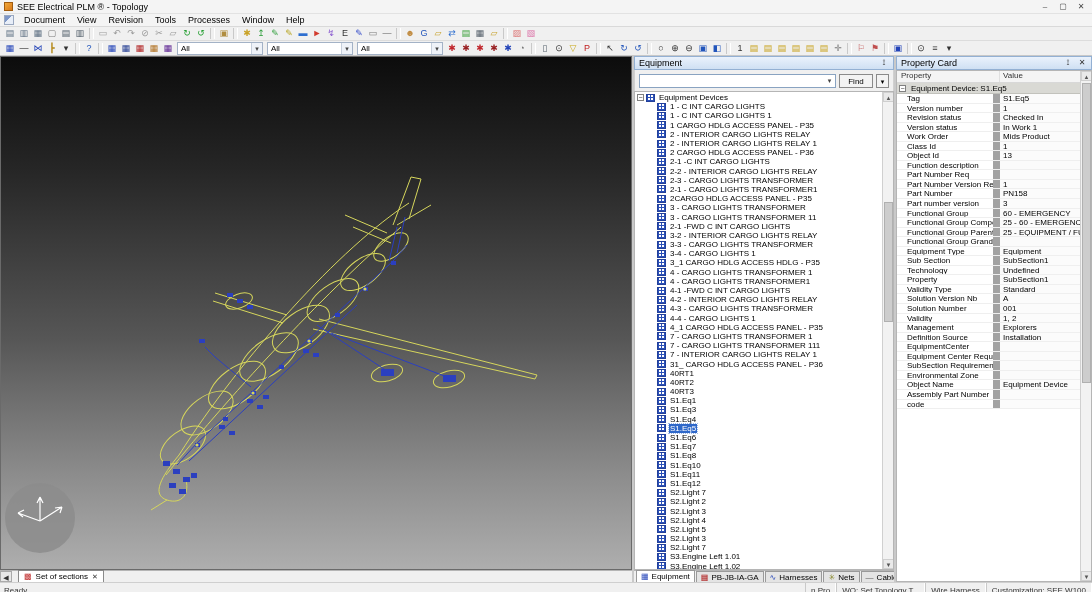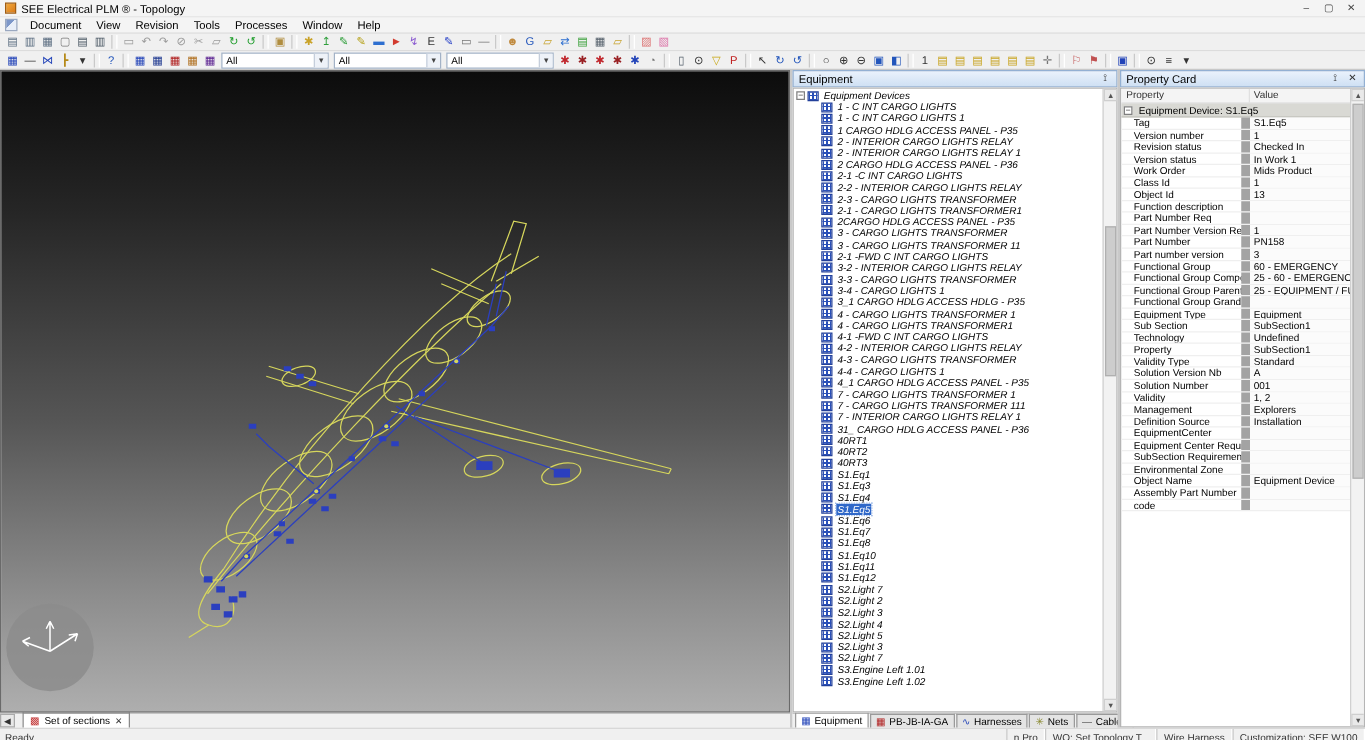--- a/index.html
+++ b/index.html
@@ -69,21 +69,21 @@
     display:flex; align-items:center; font-size:8px; }
   .search-box .sb-text { flex:1; padding-left:3px; }
   .search-box .sb-arrow { width:11px; text-align:center; font-size:7px; color:#444; }
   .find-btn { width:34px; height:14px; font-size:8px; text-align:center; line-height:13px;
     background:#f3f3f3; border:1px solid #8a8a8a; }
   .find-arrow { width:13px; height:14px; font-size:7px; text-align:center; line-height:13px;
     background:#f3f3f3; border:1px solid #8a8a8a; }
   .eq-treewrap { position:relative; flex:1; background:#fff;
     border:1px solid #b5b5b5; overflow:hidden; }
   .tree { position:absolute; left:0; top:1px; right:11px; bottom:0; overflow:hidden; }
-  .trow { display:flex; align-items:center; height:9.2px; font-size:8px; white-space:nowrap;font-style:italic; }
+  .trow { display:flex; align-items:center; height:9.2px; font-size:8px; white-space:nowrap; }
   .trow.root { padding-left:2px; }
   .expander { width:7px; height:7px; border:1px solid #808080; background:#fff;
     font-size:7px; line-height:5px; text-align:center; color:#333; margin-right:2px; }
   .trow.child { padding-left:22px; }
   .eqicon { width:9px; height:8px; margin-right:3px; flex:none;
     border:1px solid #23409a; background-color:#fff;
     background-image:repeating-linear-gradient(0deg,#2a50b8 0 1px,transparent 1px 3px),
       repeating-linear-gradient(90deg,#2a50b8 0 1px,transparent 1px 3px); }
   .tlabel { padding:0 1px; }
   .trow.selected .tlabel { background:#2f68c9; color:#fff; outline:1px dotted #9db9e8; }
@@ -312,20 +312,28 @@
         <span class="tab-close">✕</span>
       </span>
     </div>
   </div>
 
   <div class="eq-col">
     <div class="panel-head">
       <span class="panel-title">Equipment</span>
       <span class="pin-icon">⟟</span>
     </div>
+    <div class="eq-search">
+      <span class="search-box">
+        <span class="sb-text"></span>
+        <span class="sb-arrow">▾</span>
+      </span>
+      <span class="find-btn">Find</span>
+      <span class="find-arrow">▾</span>
+    </div>
     <div class="eq-treewrap">
       <div class="tree">
         <div class="trow root">
           <span class="expander">−</span>
           <span class="eqicon"></span>
           <span class="tlabel">Equipment Devices</span>
         </div>
         <div style="display:contents">
           
         

